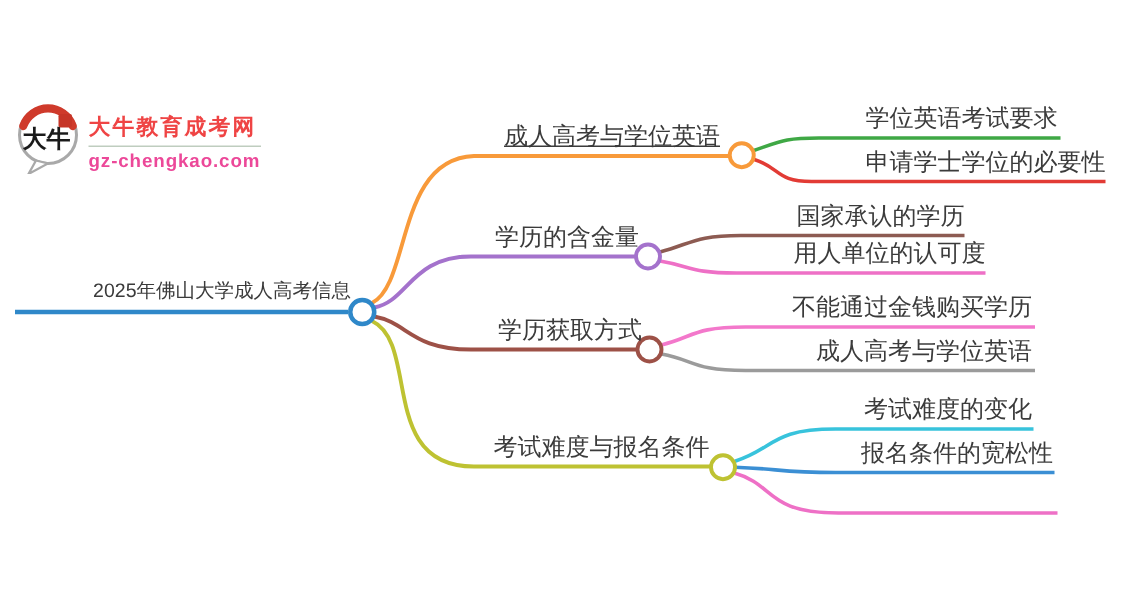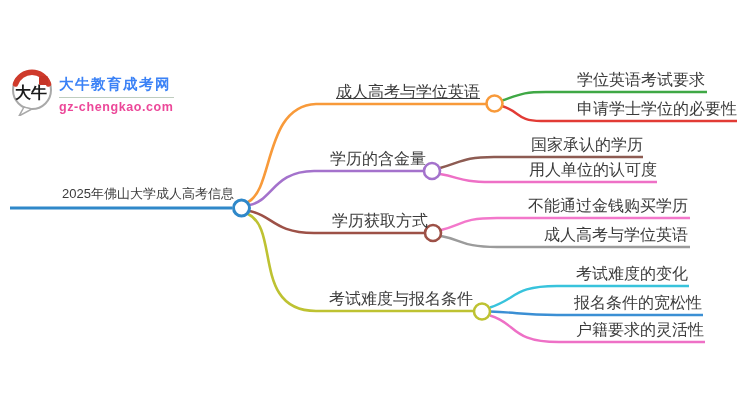--- a/index.html
+++ b/index.html
@@ -9,21 +9,21 @@
   }
   .links{position:absolute;left:0;top:0;}
   .node{
     position:absolute;height:22px;line-height:22px;font-size:16px;
     color:#3b3b3b;text-align:right;white-space:nowrap;cursor:default;
   }
   .node.root{height:24px;line-height:24px;font-size:13px;}
   .logo{position:absolute;left:10px;top:28px;display:flex;align-items:flex-start;gap:5px;margin-top:40px;}
   .logo-textcol{display:flex;flex-direction:column;margin-top:7px;}
   .logo-title{
-    font-size:14.5px;font-weight:bold;color:#3b82f6;letter-spacing:1.5px;
+    font-size:14.5px;font-weight:bold;color:#ef4444;letter-spacing:1.5px;
     padding-bottom:3px;border-bottom:1px solid #bfcdbf;
   }
   .logo-domain{font-size:12.5px;font-weight:bold;color:#ec4899;letter-spacing:.6px;margin-top:2px;}
 </style>
 </head>
 <body>
 
 <div class="canvas">
 
   <svg class="links" width="750" height="410" viewBox="0 0 750 410" fill="none">
@@ -80,15 +80,14 @@
   <div class="node" style="left:540px;top:98px;width:197px;padding-right:2px;">申请学士学位的必要性</div>
 
   <div class="node" style="left:493px;top:134px;width:150px;padding-right:3px;">国家承认的学历</div>
   <div class="node" style="left:490px;top:159px;width:167px;padding-right:3px;">用人单位的认可度</div>
 
   <div class="node" style="left:496px;top:195px;width:192px;padding-right:3px;">不能通过金钱购买学历</div>
   <div class="node" style="left:496px;top:224px;width:192px;padding-right:3px;">成人高考与学位英语</div>
 
   <div class="node" style="left:556px;top:263px;width:132px;padding-right:4px;">考试难度的变化</div>
   <div class="node" style="left:556px;top:292px;width:146px;padding-right:2px;">报名条件的宽松性</div>
-  <div class="node" style="left:558px;top:319px;width:146px;padding-right:2px;">户籍要求的灵活性</div>
 
 </div>
 
 </body></html>

